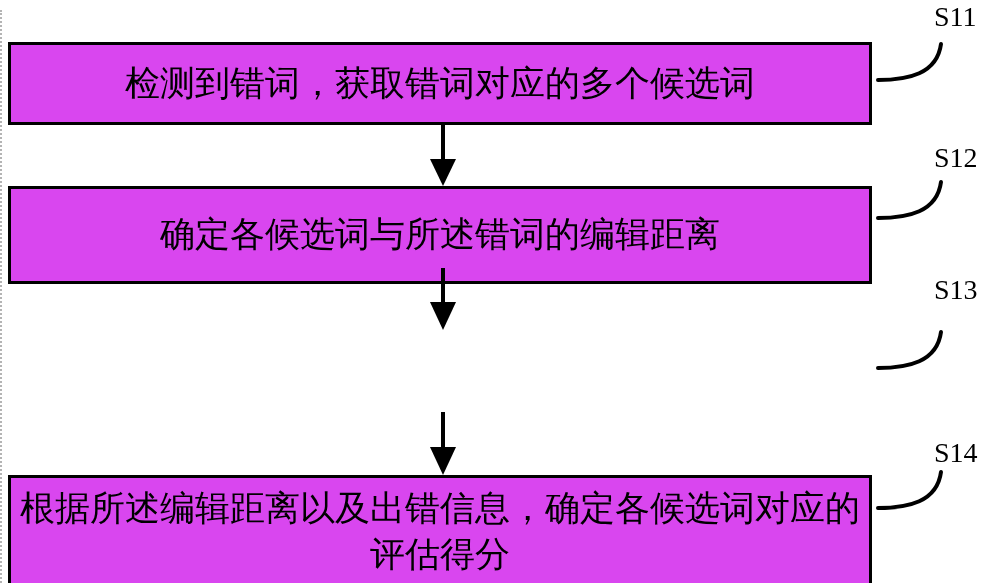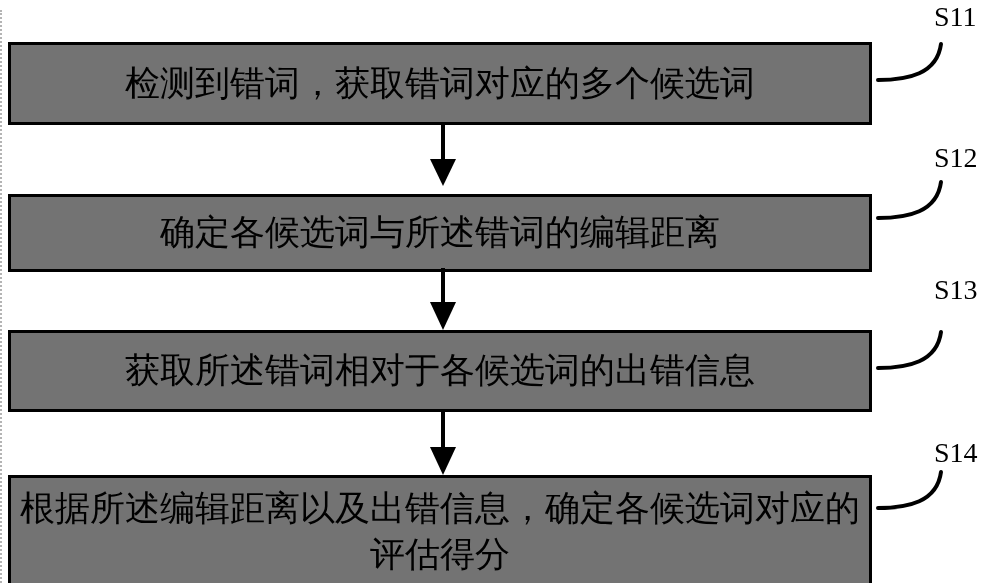--- a/index.html
+++ b/index.html
@@ -23,33 +23,33 @@
     height: 573px;
     width: 0;
     border-left: 2px dotted #777;
     opacity: 0.55;
   }
   .step-box {
     position: absolute;
     left: 8px;
     width: 864px;              
     border: 3px solid #000000;
-    background: #737373;
+    background: #d946ef;
     display: flex;
     align-items: center;
     justify-content: center;
     text-align: center;
     font-size: 35px;
     line-height: 46px;
     color: #000000;
     box-sizing: border-box;
     letter-spacing: 0px;
   }
   .box-1 { top: 42px;  height: 83px; }
-  .box-2 { top: 186px; height: 78px; margin-top: 8px; }
+  .box-2 { top: 186px; height: 98px; }
   .box-3 { top: 330px; height: 82px; }
   .box-4 { top: 475px; height: 113px; padding: 0 4px; }
   .step-text {
     display: block;
     width: 100%;
   }
   .connector-layer {
     position: absolute;
     left: 0;
     top: 0;
@@ -78,23 +78,20 @@
   <div class="edge-artifact"></div>
 
   <div class="step-box box-1">
     <span class="step-text">检测到错词，获取错词对应的多个候选词</span>
   </div>
 
   <div class="step-box box-2">
     <span class="step-text">确定各候选词与所述错词的编辑距离</span>
   </div>
 
-  <div class="step-box box-3">
-    <span class="step-text">获取所述错词相对于各候选词的出错信息</span>
-  </div>
 
   <div class="step-box box-4">
     <span class="step-text">根据所述编辑距离以及出错信息，确定各候选词对应的评估得分</span>
   </div>
 
   <svg class="connector-layer" width="1000" height="583" viewBox="0 0 1000 583" xmlns="http://www.w3.org/2000/svg">
 
     <g>
       <path d="M443,125 L443,161" stroke="#000000" stroke-width="4" fill="none"></path>
       <polygon points="430,159 456,159 443,186" fill="#000000"></polygon>

